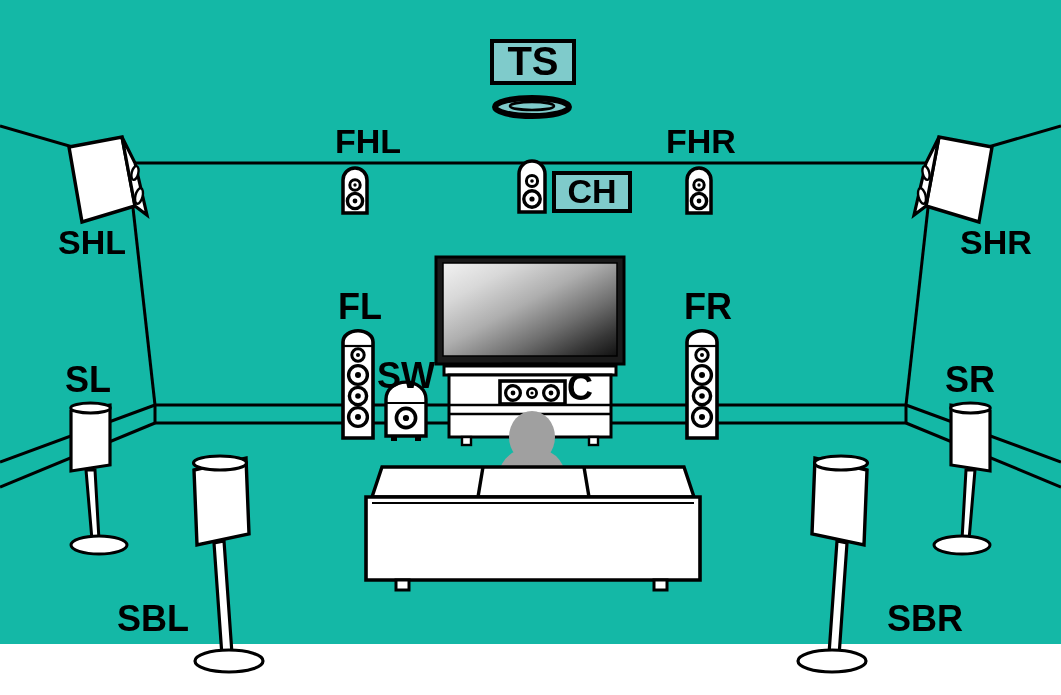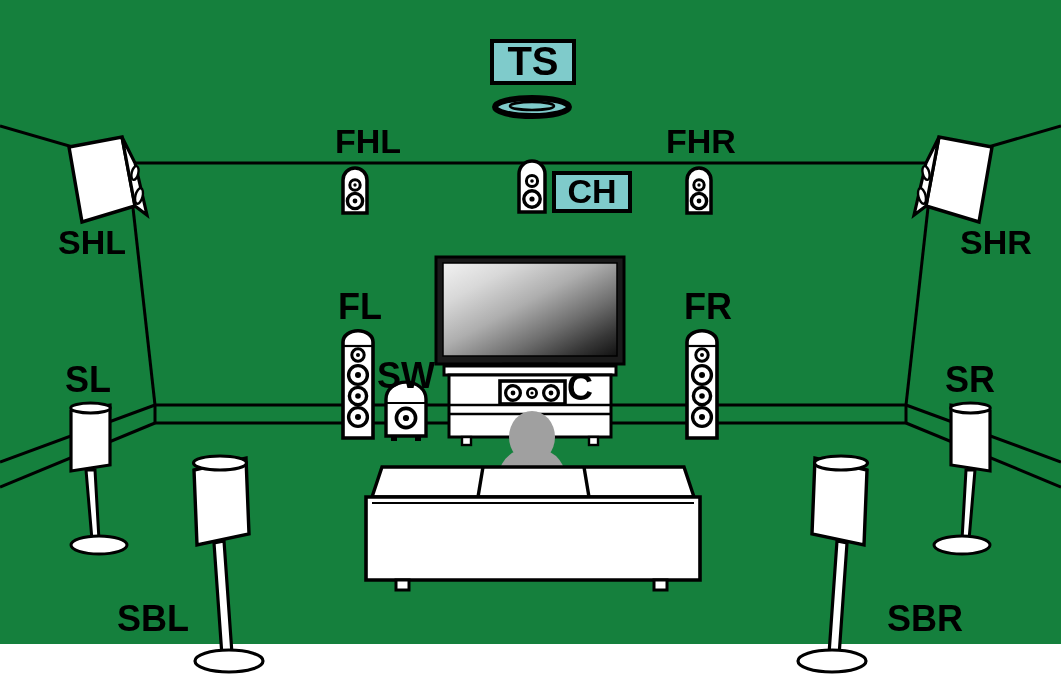--- a/index.html
+++ b/index.html
@@ -1,18 +1,18 @@
 <!DOCTYPE html>
 <html><head>
 <meta charset="utf-8">
 <style>
   html,body{margin:0;padding:0;background:#ffffff;}
   body{width:1061px;height:695px;overflow:hidden;
        font-family:"Liberation Sans", sans-serif;}
-  #stage{position:relative;width:1061px;height:644px;background:#15803d;}
+  #stage{position:relative;width:1061px;height:644px;background:#14b8a6;}
   #stage svg{position:absolute;left:0;top:0;}
   .lbl{font-family:"Liberation Sans", sans-serif;font-weight:bold;
        fill:#000;text-anchor:middle;dominant-baseline:alphabetic;}
   .lbl-hl{font-family:"Liberation Sans", sans-serif;font-weight:bold;
        fill:#000;text-anchor:middle;}
 </style>
 </head>
 <body>
 
 <div id="stage">

